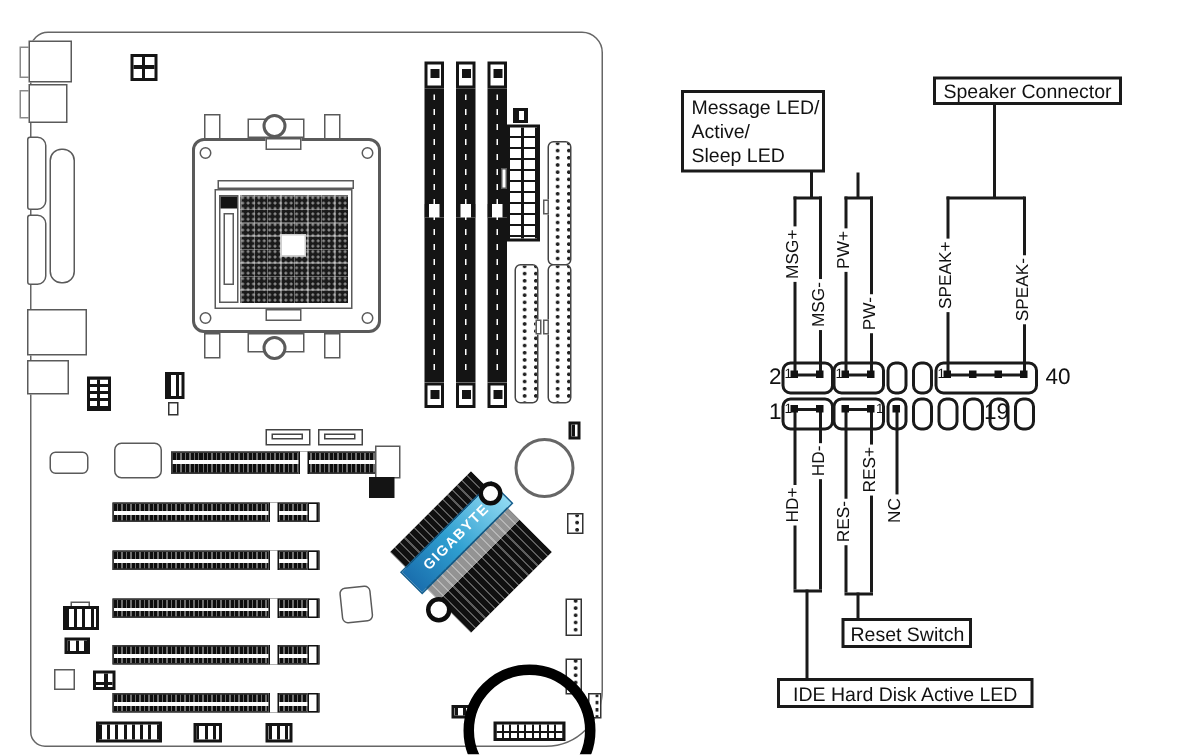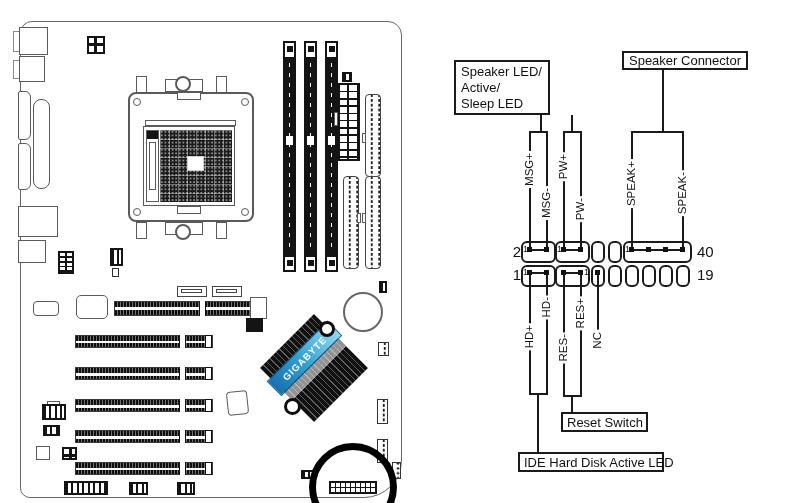--- a/index.html
+++ b/index.html
@@ -220,27 +220,27 @@
 
   <div class="pingrid abs" style="left:64px;top:481px;width:44px;height:14px;"></div>
   <div class="pingrid abs" style="left:129px;top:482px;width:19px;height:13px;"></div>
   <div class="pingrid abs" style="left:177px;top:482px;width:18px;height:13px;"></div>
   <div class="pingrid abs" style="left:301px;top:470px;width:14px;height:9px;"></div>
 
   <div class="abs" style="left:329px;top:481px;width:48px;height:13px;border:2px solid #141414;background-image:repeating-linear-gradient(to right, transparent 0 3.5px, #141414 3.5px 5px),linear-gradient(to bottom, transparent 4px, #141414 4px 5.5px, transparent 5.5px);"></div>
   <div class="abs" style="left:309px;top:443px;width:88px;height:88px;border:7px solid #000;border-radius:50%;z-index:5;"></div>
 
   <div class="lbl" style="left:454px;top:60px;width:96px;height:55px;">
-    <div>Speaker LED/</div>
+    <div>Message LED/</div>
     <div>Active/</div>
     <div>Sleep LED</div>
   </div>
   <div class="lbl center" style="left:561px;top:412px;width:87px;height:20px;padding:1px 4px;line-height:15px;"><span>Reset Switch</span></div>
   <div class="lbl center" style="left:622px;top:51px;width:126px;height:19px;padding:0 4px;line-height:15px;"><span>Speaker Connector</span></div>
-  <div class="lbl center" style="left:518px;top:452px;width:146px;height:20px;padding:1px 4px;line-height:15px;"><span>IDE Hard Disk Active LED</span></div>
+  <div class="lbl center" style="left:518px;top:452px;width:171px;height:20px;padding:1px 4px;line-height:15px;"><span>IDE Hard Disk Active LED</span></div>
 
   <div class="cell" style="left:521px;top:241px;width:35px;"></div>
   <div class="cell" style="left:555px;top:241px;width:35px;"></div>
   <div class="cell" style="left:591px;top:241px;width:14px;"></div>
   <div class="cell" style="left:608px;top:241px;width:14px;"></div>
   <div class="cell" style="left:623px;top:241px;width:69px;"></div>
   <div class="cell" style="left:521px;top:265px;width:35px;"></div>
   <div class="cell" style="left:555px;top:265px;width:35px;"></div>
   <div class="cell" style="left:591px;top:265px;width:14px;"></div>
   <div class="cell" style="left:608px;top:265px;width:14px;"></div>
@@ -293,21 +293,21 @@
 
   <span class="p1" style="left:523px;top:245px;">1</span>
   <span class="p1" style="left:557px;top:245px;">1</span>
   <span class="p1" style="left:625px;top:245px;">1</span>
   <span class="p1" style="left:523px;top:268px;">1</span>
   <span class="p1" style="left:584px;top:268px;">1</span>
 
   <span class="rownum" style="left:503px;top:243px;text-align:right;">2</span>
   <span class="rownum" style="left:503px;top:266px;text-align:right;">1</span>
   <span class="rownum" style="left:697px;top:243px;">40</span>
-  <span class="rownum" style="left:697px;top:266px;">19</span>
+  <span class="rownum" style="left:656px;top:266px;">19</span>
 
   <span class="vtext" style="left:522px;top:151px;">MSG+</span>
   <span class="vtext" style="left:539px;top:186px;">MSG-</span>
   <span class="vtext" style="left:556px;top:152px;">PW+</span>
   <span class="vtext" style="left:573px;top:196px;">PW-</span>
   <span class="vtext" style="left:624px;top:159px;">SPEAK+</span>
   <span class="vtext" style="left:675px;top:170px;">SPEAK-</span>
   <span class="vtext" style="left:522px;top:323px;">HD+</span>
   <span class="vtext" style="left:539px;top:295px;">HD-</span>
   <span class="vtext" style="left:556px;top:332px;">RES-</span>

